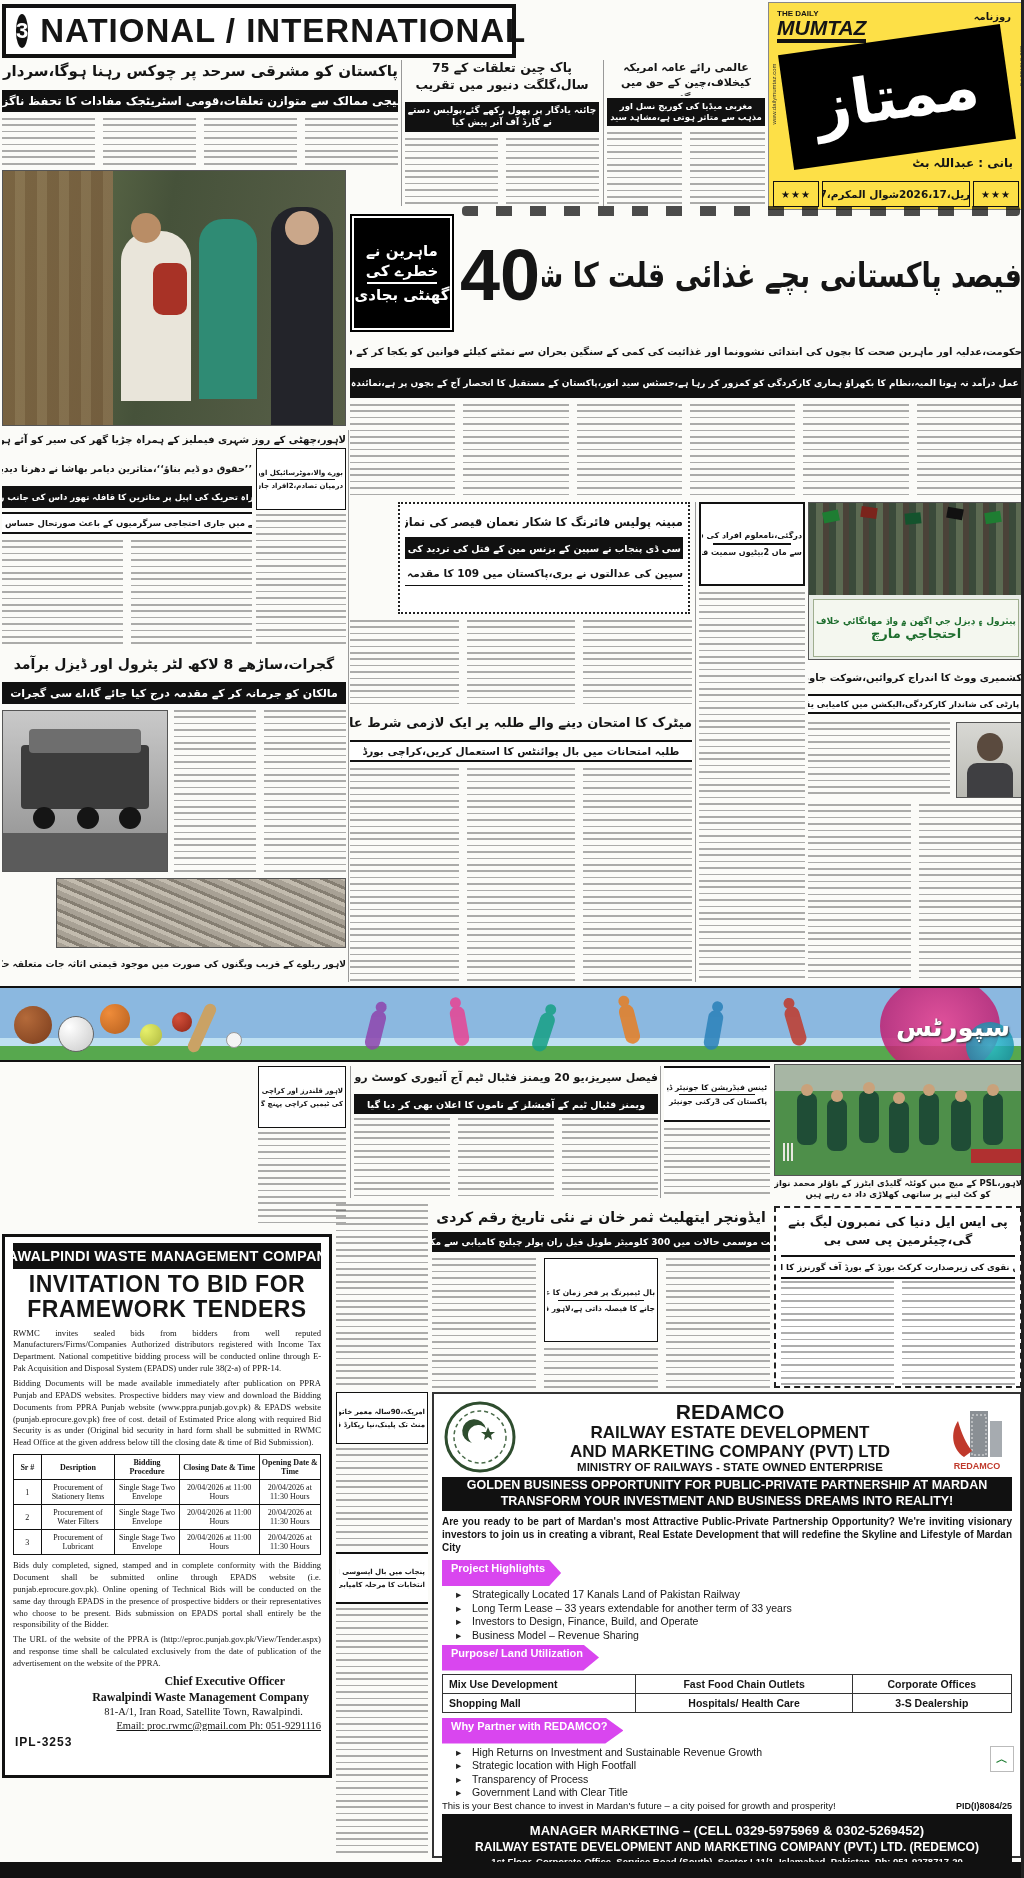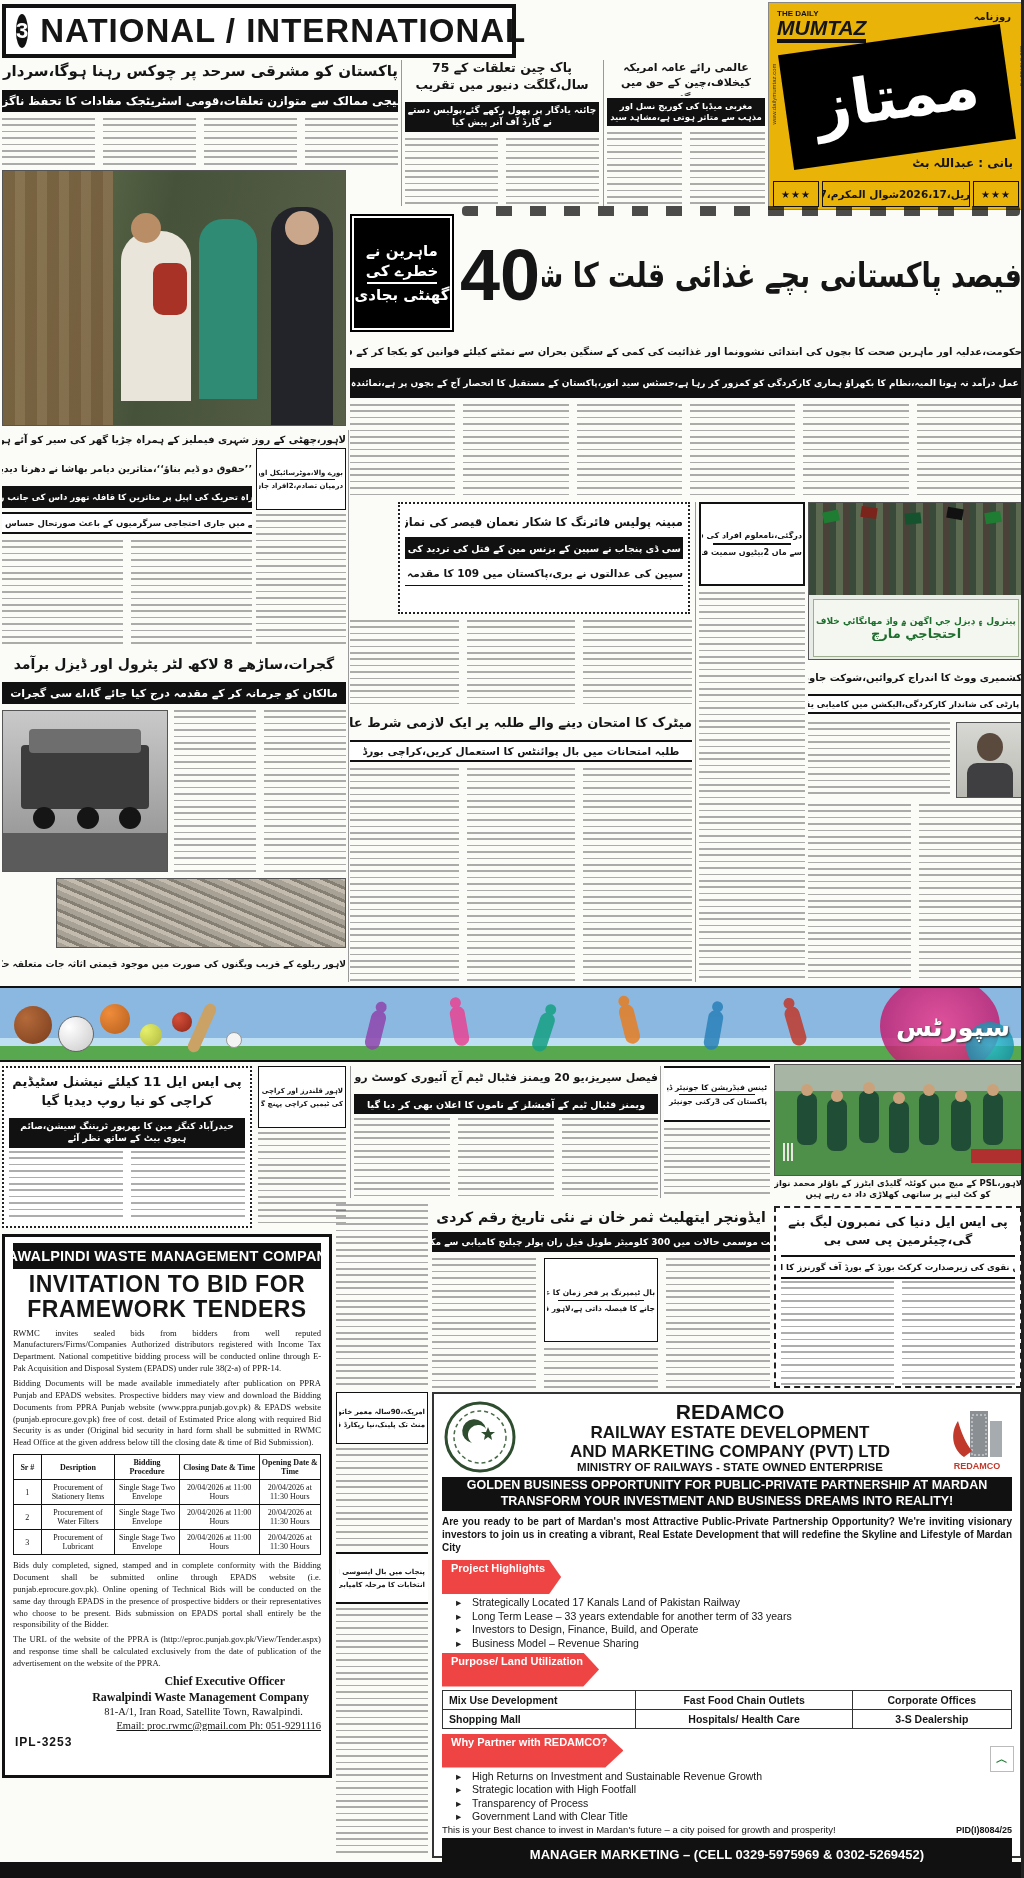--- a/index.html
+++ b/index.html
@@ -17,22 +17,22 @@
             display:flex;align-items:center;justify-content:center;white-space:nowrap;overflow:hidden;background:#fff;}
   .boxed{border:2px solid #111;background:#fff;}
   .dashbox{border:2px dashed #222;background:#fff;}
   .dotbox{border:2px dotted #222;background:#fff;}
   .sim{background:repeating-linear-gradient(180deg,#3c3c3c 0px,#3c3c3c 1.7px,transparent 1.7px,transparent 6.4px);opacity:.42;}
   .simwrap{display:flex;gap:8px;}
   .simwrap>div{flex:1;}
   .vr{background:#999;width:1px;}
   .photo{border:1px solid #555;overflow:hidden;}
   .cap{font-weight:bold;text-align:center;direction:rtl;overflow:hidden;white-space:nowrap;}
-  .tag{background:#ef4444;color:#fff;font-weight:bold;font-family:"Liberation Sans",sans-serif;
-       font-size:11px;padding:2px 16px 20px 9px;display:inline-block;
+  .tag{background:#d946ef;color:#fff;font-weight:bold;font-family:"Liberation Sans",sans-serif;
+       font-size:11px;padding:2px 16px 12px 9px;display:inline-block;
        clip-path:polygon(0 0,90% 0,100% 50%,90% 100%,0 100%);text-align:center;}
   .rtable{width:100%;border-collapse:collapse;font-family:"Liberation Serif",serif;}
   .rtable th,.rtable td{border:1.5px solid #111;text-align:center;padding:3px 2px;}
   .ltable{width:100%;border-collapse:collapse;font-family:"Liberation Sans",sans-serif;}
   .ltable td{border:1.5px solid #333;font-weight:bold;font-size:10.5px;padding:3px 6px;}
   .blt{list-style:none;margin:2px 0;padding:0 0 0 14px;font-family:"Liberation Sans",sans-serif;font-size:10.5px;}
   .blt li{margin:1.5px 0;padding-left:16px;position:relative;}
   .blt li::before{content:"\25B8";position:absolute;left:0;top:0;color:#222;}
   .ball{position:absolute;border-radius:50%;}
   .ath{position:absolute;width:15px;height:40px;border-radius:8px;opacity:.85;}
@@ -45,21 +45,21 @@
 </head>
 <body>
 
 <div id="page">
 
   <div class="abs" style="left:2px;top:4px;width:514px;height:54px;border:4px solid #111;background:#fff;display:flex;align-items:center;gap:12px;padding:0 10px;">
     <div style="width:34px;height:34px;border-radius:50%;background:#111;color:#fff;font-weight:bold;font-size:22px;display:flex;align-items:center;justify-content:center;" class="en">3</div>
     <div class="en" style="font-weight:bold;font-size:33px;letter-spacing:1px;white-space:nowrap;">NATIONAL / INTERNATIONAL</div>
   </div>
 
-  <div class="abs" style="left:768px;top:2px;width:254px;height:208px;background:#eab308;border:1px solid #888;padding-left:34px;">
+  <div class="abs" style="left:768px;top:2px;width:254px;height:208px;background:#fde047;border:1px solid #888;padding-left:34px;">
     <div class="abs en" style="left:8px;top:6px;font-size:8px;font-weight:bold;">THE DAILY</div>
     <div class="abs en" style="left:8px;top:14px;font-size:21px;font-weight:bold;font-style:italic;border-bottom:4px solid #111;line-height:1.05;">MUMTAZ</div>
     <div class="abs ur" style="right:10px;top:8px;font-size:10px;font-weight:bold;">روزنامہ</div>
     <div class="abs" style="left:16px;top:36px;width:224px;height:116px;background:#000;transform:rotate(-8deg);display:flex;align-items:center;justify-content:center;">
       <span class="ur" style="color:#fff;font-weight:bold;font-size:62px;line-height:1;">ممتاز</span>
     </div>
     <div class="abs en" style="left:-26px;top:88px;font-size:6px;transform:rotate(-90deg);color:#333;">www.dailymumtaz.com</div>
     <div class="abs en" style="right:-22px;top:60px;font-size:6px;transform:rotate(90deg);color:#333;">051-8437994-5</div>
     <div class="abs ur" style="right:8px;top:153px;font-size:12px;font-weight:bold;">بانی : عبداللہ بٹ</div>
     <div class="abs" style="left:4px;top:178px;width:246px;height:26px;display:flex;gap:3px;">
@@ -227,28 +227,20 @@
     <div class="ath" style="left:452px;top:18px;background:#e84393;transform:rotate(-10deg);"></div>
     <div class="ath" style="left:536px;top:24px;background:#16a085;transform:rotate(18deg);"></div>
     <div class="ath" style="left:622px;top:16px;background:#e67e22;transform:rotate(-14deg);"></div>
     <div class="ath" style="left:706px;top:22px;background:#2980b9;transform:rotate(10deg);"></div>
     <div class="ath" style="left:788px;top:18px;background:#c0392b;transform:rotate(-16deg);"></div>
     <div class="ball" style="left:880px;top:-12px;width:120px;height:100px;background:radial-gradient(circle,#ef3f8f,#b0186a);opacity:.85;"></div>
     <div class="ball" style="left:966px;top:34px;width:48px;height:48px;background:radial-gradient(circle,#28c3d4,#0e7f9e);opacity:.8;"></div>
     <div class="abs ur" style="left:900px;top:24px;width:110px;text-align:center;color:#fff;font-weight:bold;font-size:26px;text-shadow:1px 1px 2px #333;">سپورٹس</div>
   </div>
 
-  <div class="abs dotbox" style="left:2px;top:1066px;width:250px;height:162px;padding:5px;">
-    <div class="ur hl" style="font-size:13px;line-height:1.45;height:42px;overflow:hidden;">پی ایس ایل 11 کیلئے نیشنل سٹیڈیم کراچی کو نیا روپ دیدیا گیا</div>
-    <div class="ur bar-black" style="height:30px;font-size:9px;white-space:normal;line-height:1.3;margin:3px 0;">حیدرآباد کنگز مین کا بھرپور ٹریننگ سیشن،صائم ہیوی بیٹ کے ساتھ نظر آئے</div>
-    <div class="simwrap" style="height:70px;">
-      <div class="sim"></div>
-        <div class="sim"></div>
-    </div>
-  </div>
 
   <div class="abs" style="left:258px;top:1066px;width:88px;height:62px;border:1.5px solid #111;display:flex;flex-direction:column;align-items:center;justify-content:center;gap:2px;background:#fff;">
     <span class="ur one" style="font-weight:bold;font-size:7px;max-width:82px;">لاہور قلندرز اور کراچی کنگز</span>
     <div style="width:76%;height:1px;background:#111;"></div>
     <span class="ur one" style="font-weight:bold;font-size:7px;max-width:82px;">کی ٹیمیں کراچی پہنچ گئیں</span>
   </div>
   <div class="abs sim" style="left:258px;top:1132px;width:88px;height:96px;"></div>
 
   <div class="abs vr" style="left:350px;top:1066px;height:132px;"></div>
   <div class="abs ur hl one" style="left:354px;top:1066px;width:304px;height:24px;font-size:11px;line-height:24px;">فیصل سیریز،یو 20 ویمنز فٹبال ٹیم آج آئیوری کوسٹ روانہ</div>

